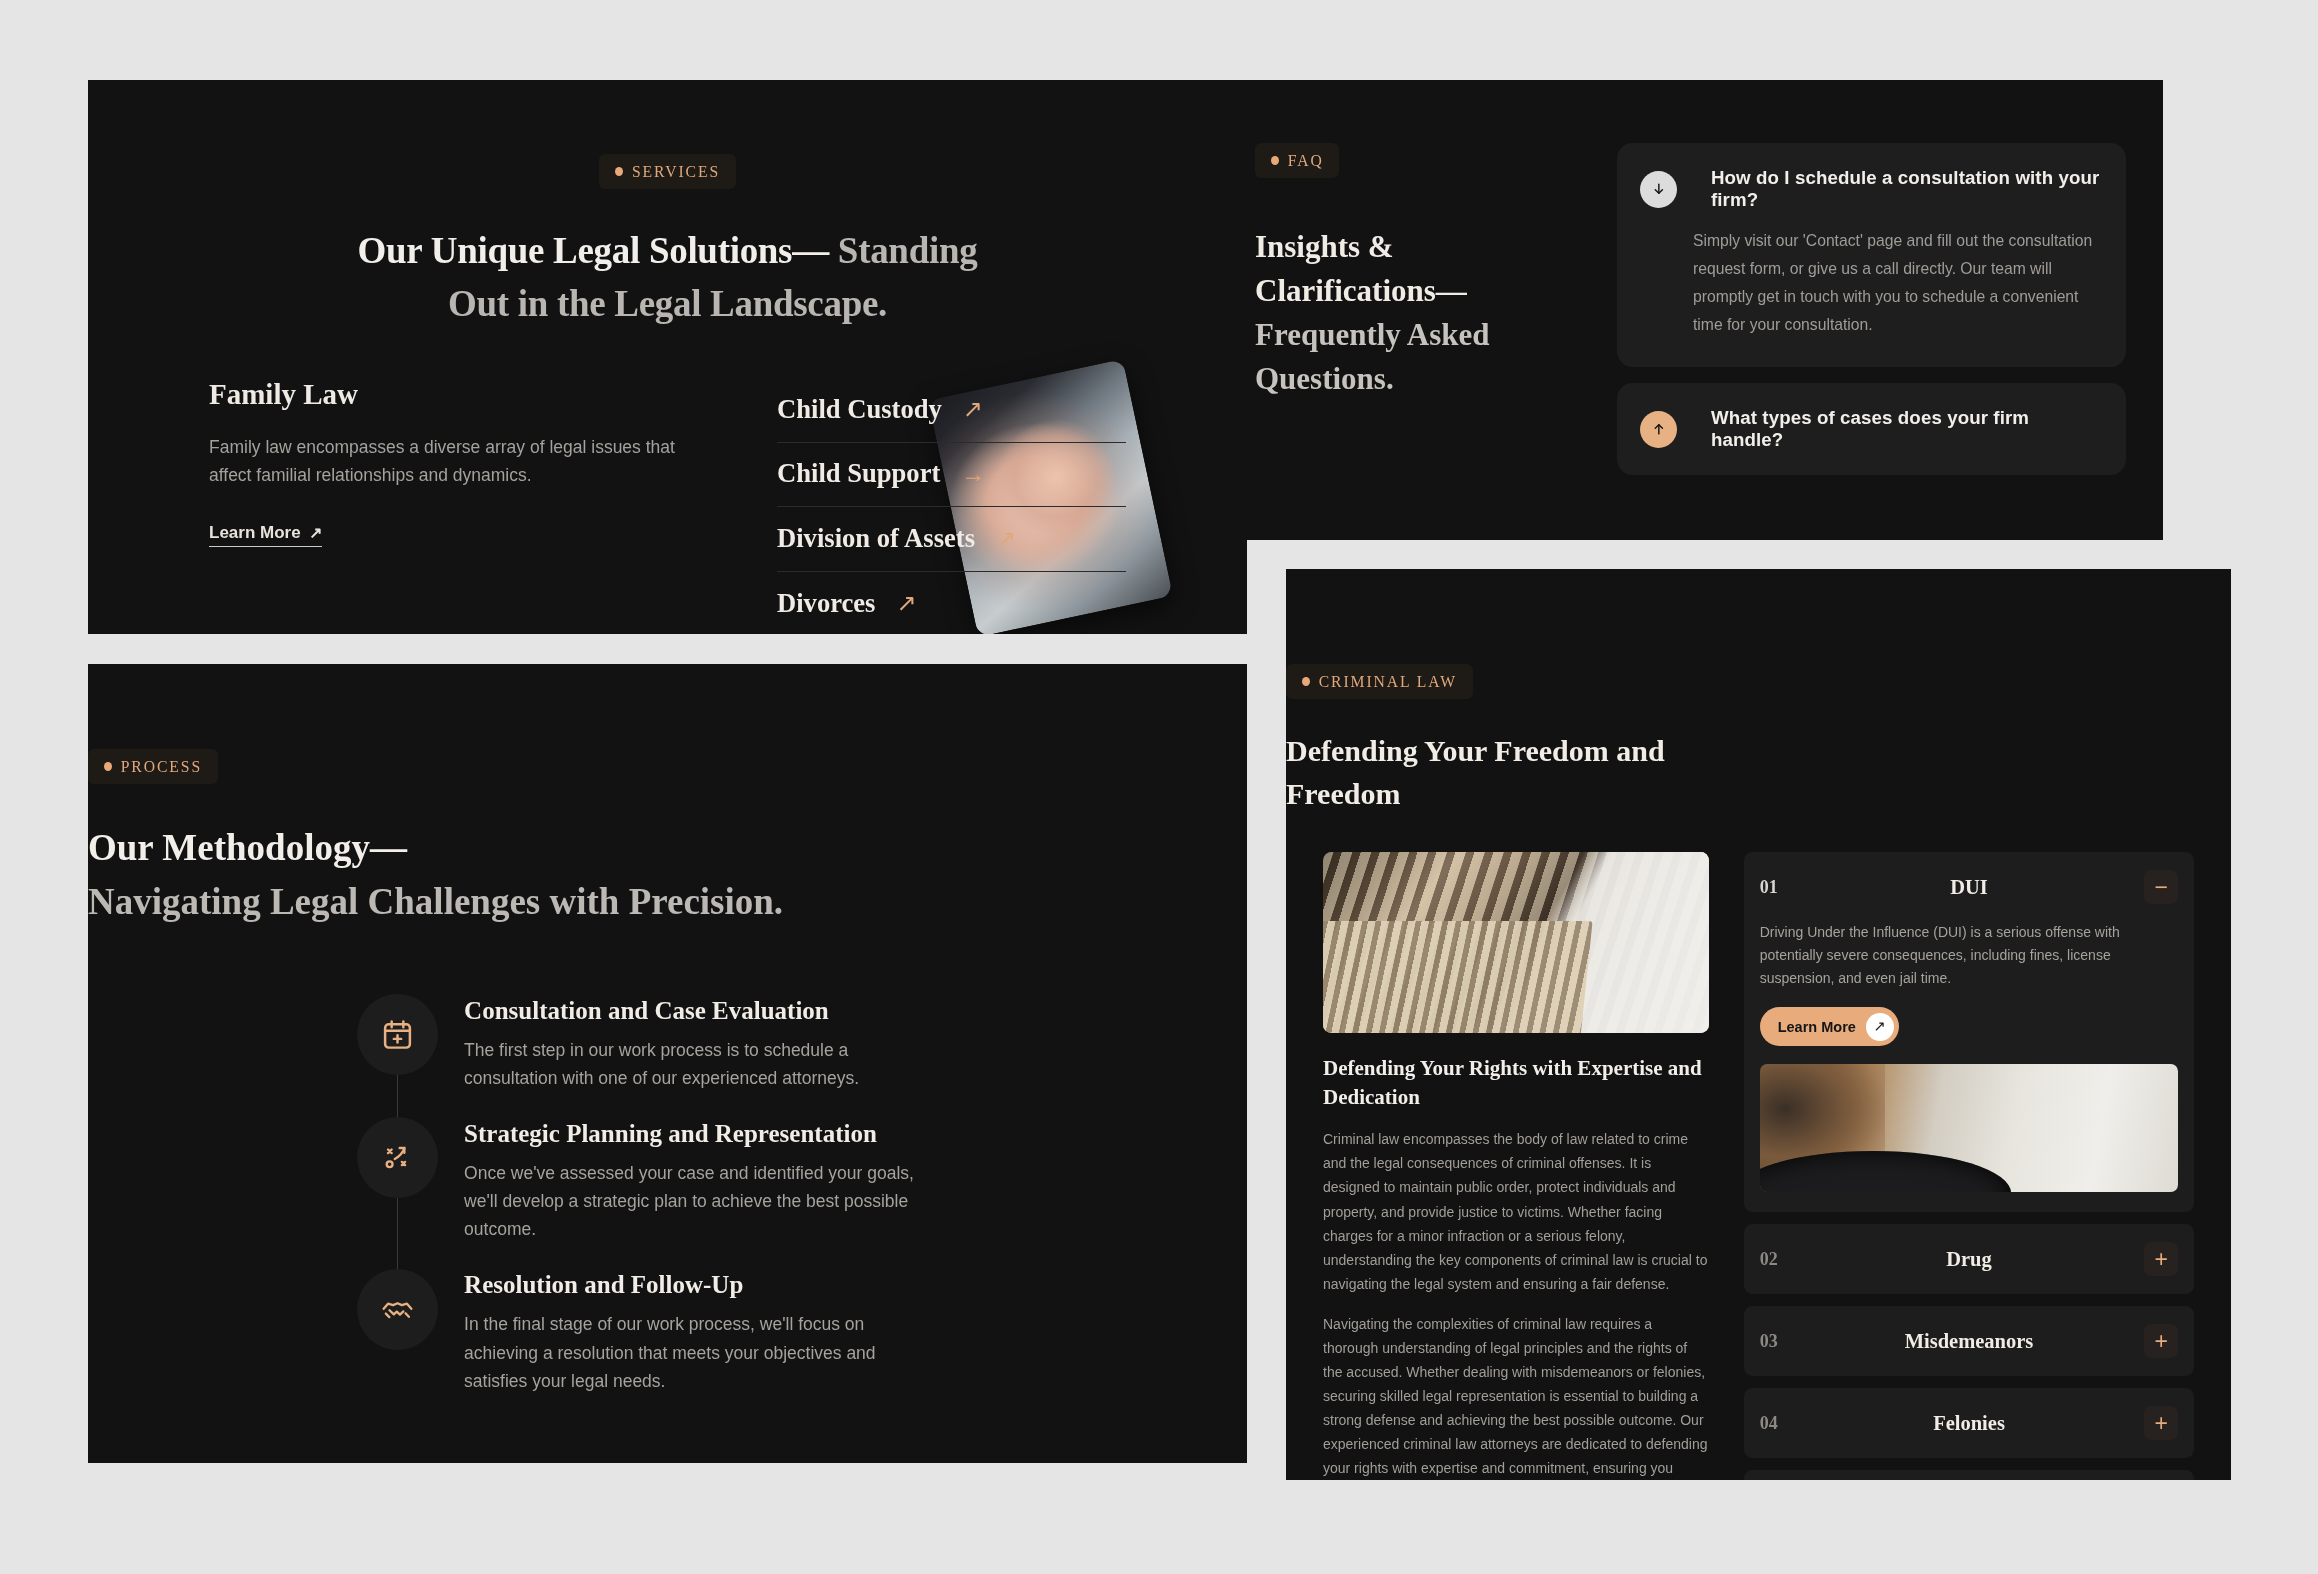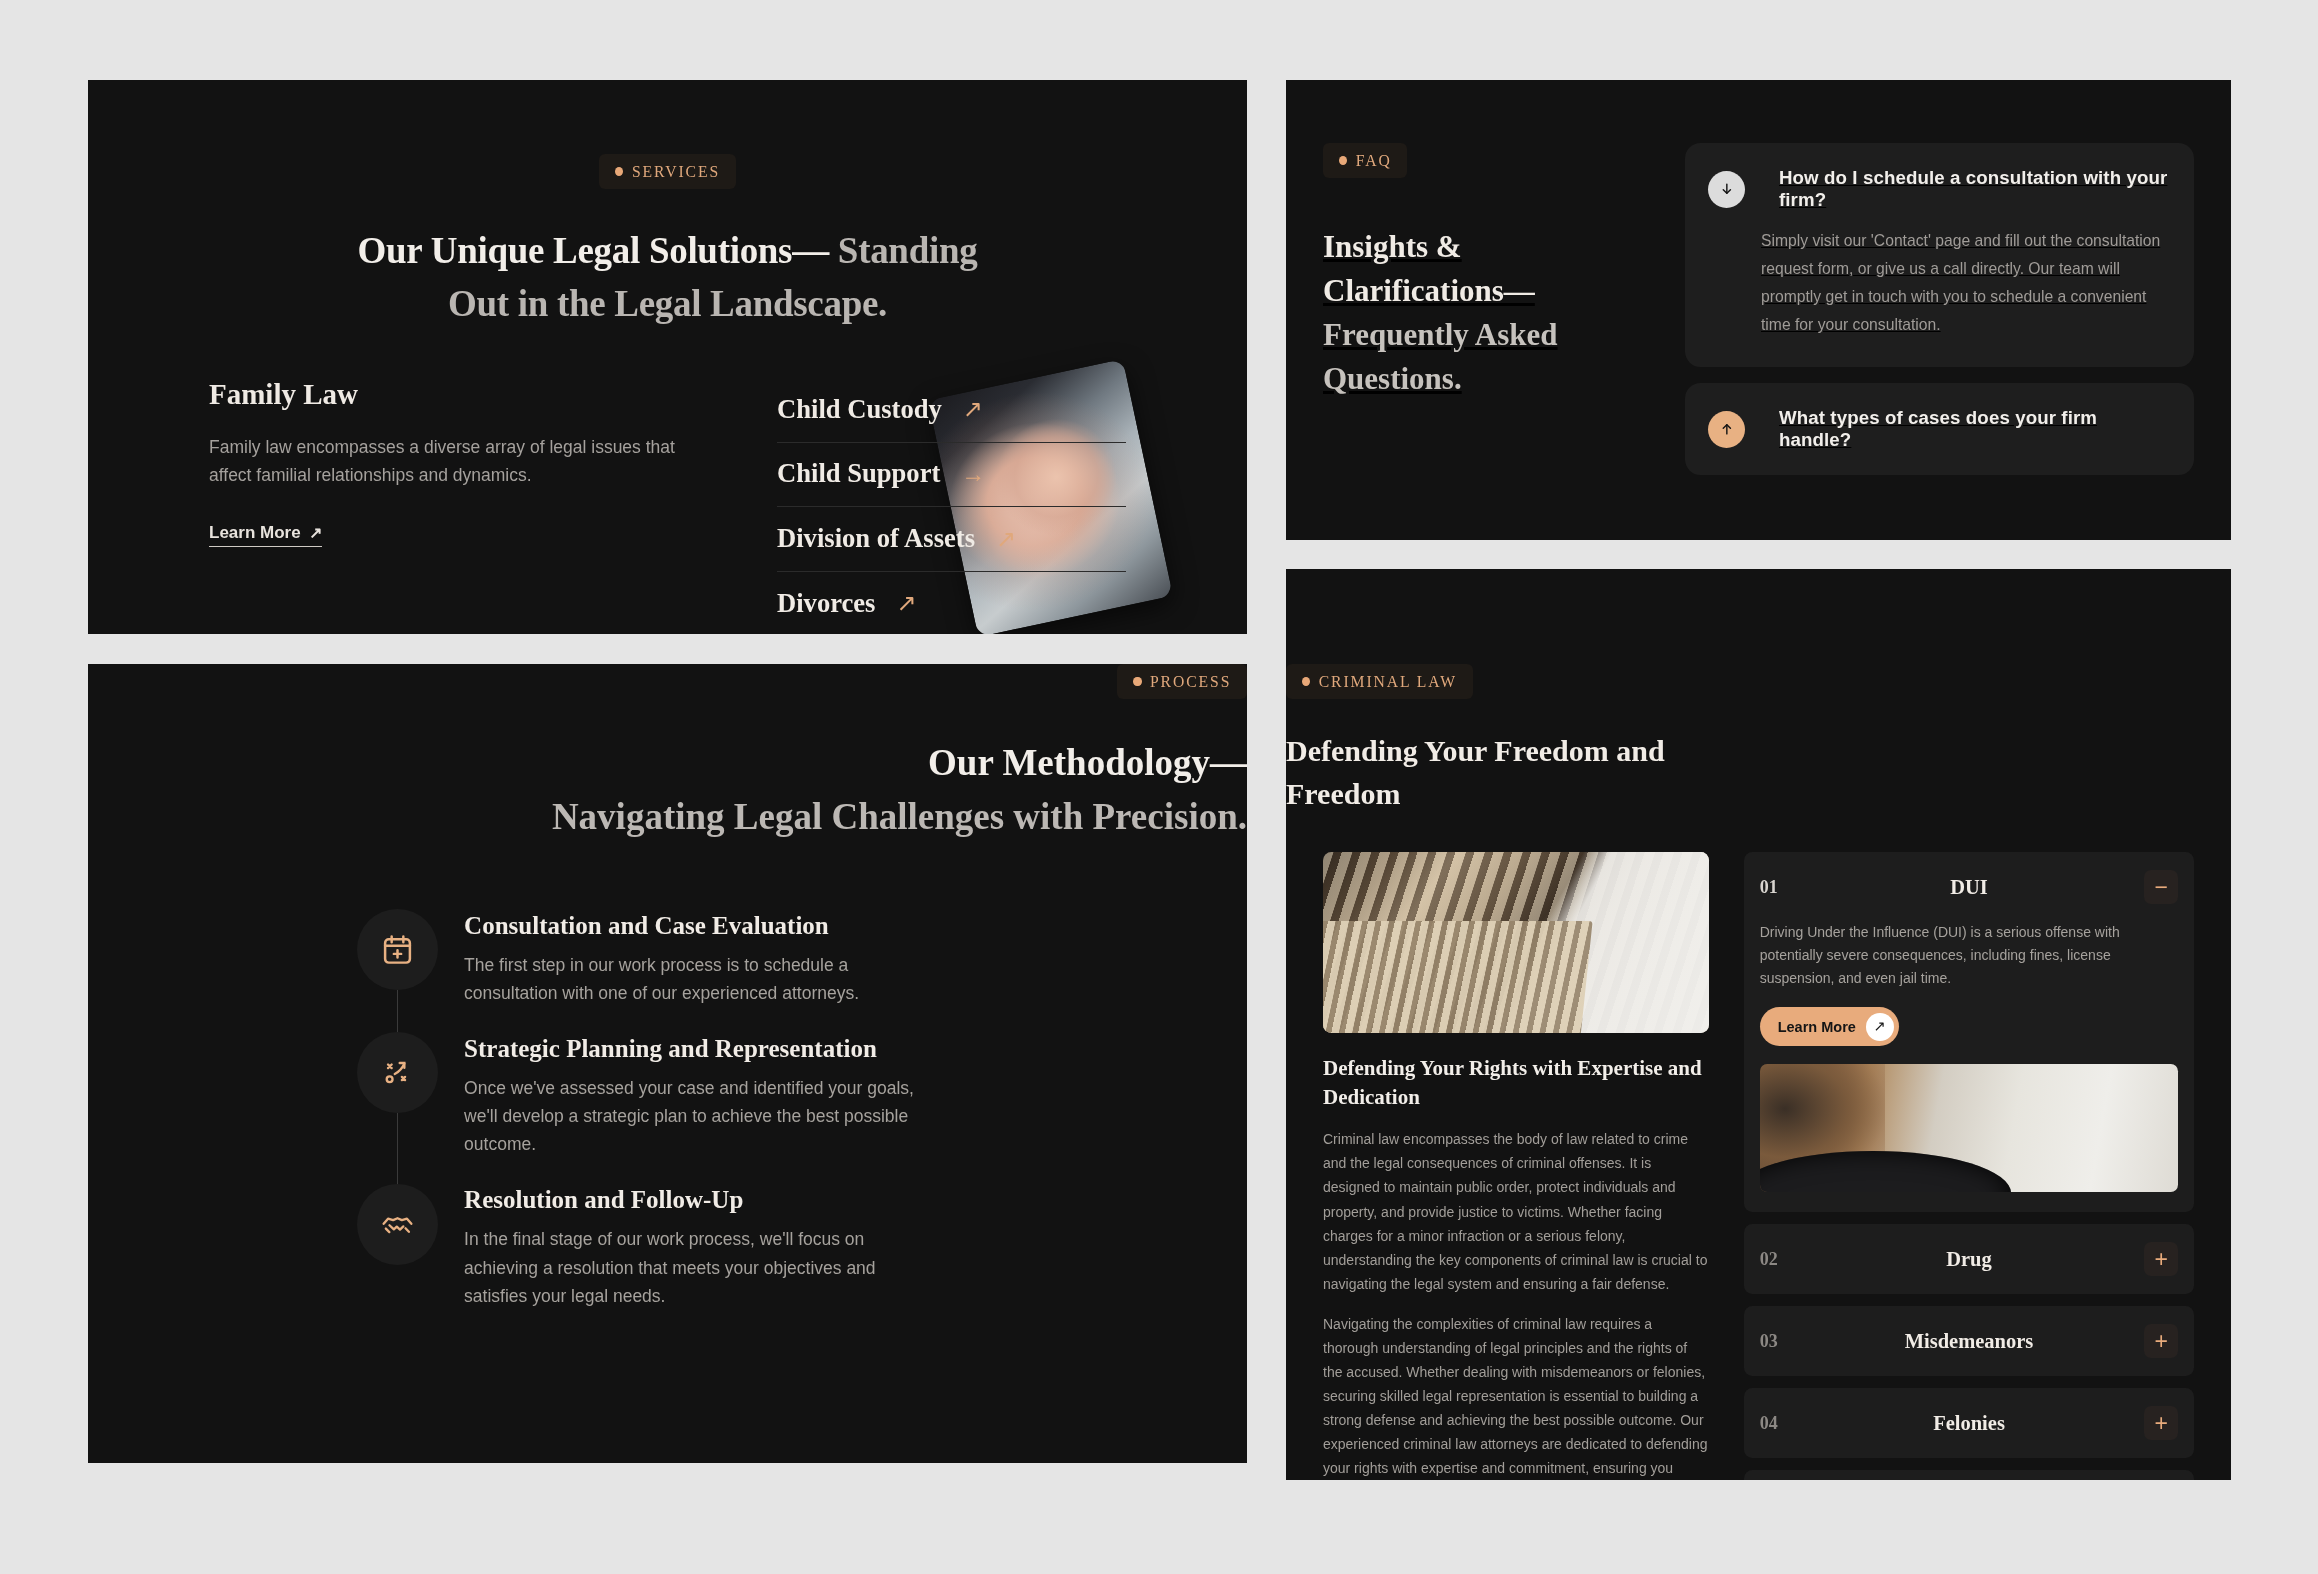--- a/index.html
+++ b/index.html
@@ -128,21 +128,21 @@
   #svc-photo::after {
     content: "";
     position: absolute; inset: 0;
     background:
       radial-gradient(ellipse 38% 30% at 55% 42%, rgba(236,196,174,0.95) 0%, rgba(214,166,146,0.6) 55%, rgba(0,0,0,0) 80%),
       radial-gradient(ellipse 30% 22% at 38% 62%, rgba(226,184,166,0.8) 0%, rgba(0,0,0,0) 78%);
   }
 
   
   #process-card { left: 88px; top: 664px; width: 1159px; height: 799px; }
-  #process-head { text-align: right; }
+  #process-head { text-align: left; padding-top: 85px; }
   #process-title {
     margin-top: 37px;
     font-family: "Liberation Serif", serif;
     font-size: 37px;
     line-height: 1.45;
     font-weight: 700;
     color: #f2eee9;
   }
   #process-title .muted { color: #bcb8b4; }
   #process-steps {
@@ -185,21 +185,21 @@
     margin-bottom: 11px;
   }
   .step-text p {
     font-size: 17.5px;
     line-height: 1.62;
     color: #a6a29d;
     max-width: 459px;
   }
 
   
-  #faq-card { left: 1286px; top: 80px; width: 945px; height: 460px; text-decoration: underline; }
+  #faq-card { left: 1218px; top: 80px; width: 945px; height: 460px; }
   #faq-inner { display: flex; padding: 63px 37px 0 37px; gap: 24px; }
   .faq-left { width: 338px; flex: 0 0 338px; }
   #faq-heading {
     margin-top: 47px;
     font-family: "Liberation Serif", serif;
     font-size: 31px;
     line-height: 1.42;
     font-weight: 700;
     color: #f0ebe5;
   }

